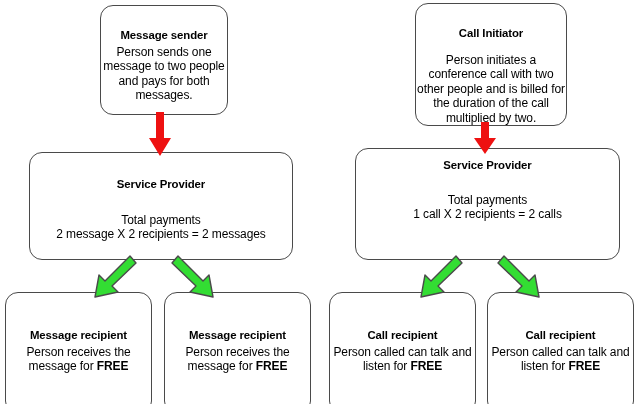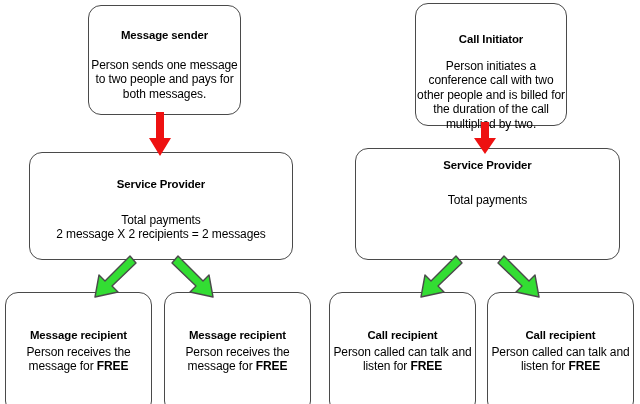--- a/index.html
+++ b/index.html
@@ -37,28 +37,28 @@
     font-size: 12px;
     line-height: 14.4px;
     letter-spacing: -0.1px;
   }
   .node .body b {
     font-weight: bold;
   }
 
   
   #node-message-sender {
-    left: 88px;  top: 5px;  width: 153px; height: 110px;
+    left: 100px;  top: 5px;  width: 128px; height: 110px;
     padding-top: 22px;
   }
-  #node-message-sender .body { margin-top: 16px; }
+  #node-message-sender .body { margin-top: 3px; }
 
   #node-call-initiator {
     left: 415px; top: 3px; width: 152px; height: 123px;
-    padding-top: 28px;
+    padding-top: 22px;
   }
   #node-call-initiator .body { margin-top: 13px; }
 
   
   #node-sp-left {
     left: 29px; top: 152px; width: 264px; height: 108px;
     padding-top: 24px;
   }
   #node-sp-left .body { margin-top: 22px; }
 
@@ -113,20 +113,21 @@
     <div class="body">
       <div>Total payments</div>
       <div>2 message X 2 recipients = 2 messages</div>
     </div>
   </div>
 
   <div class="node" id="node-sp-right">
     <div class="title">Service Provider</div>
     <div class="body">
       <div>Total payments</div>
+      <div>1 call X 2 recipients = 2 calls</div>
     </div>
   </div>
 
   <div class="node leaf" id="node-msg-recipient-1">
     <div class="title">Message recipient</div>
     <div class="body"><span>Person receives the message for </span><b>FREE</b></div>
   </div>
 
   <div class="node leaf" id="node-msg-recipient-2">
     <div class="title">Message recipient</div>

